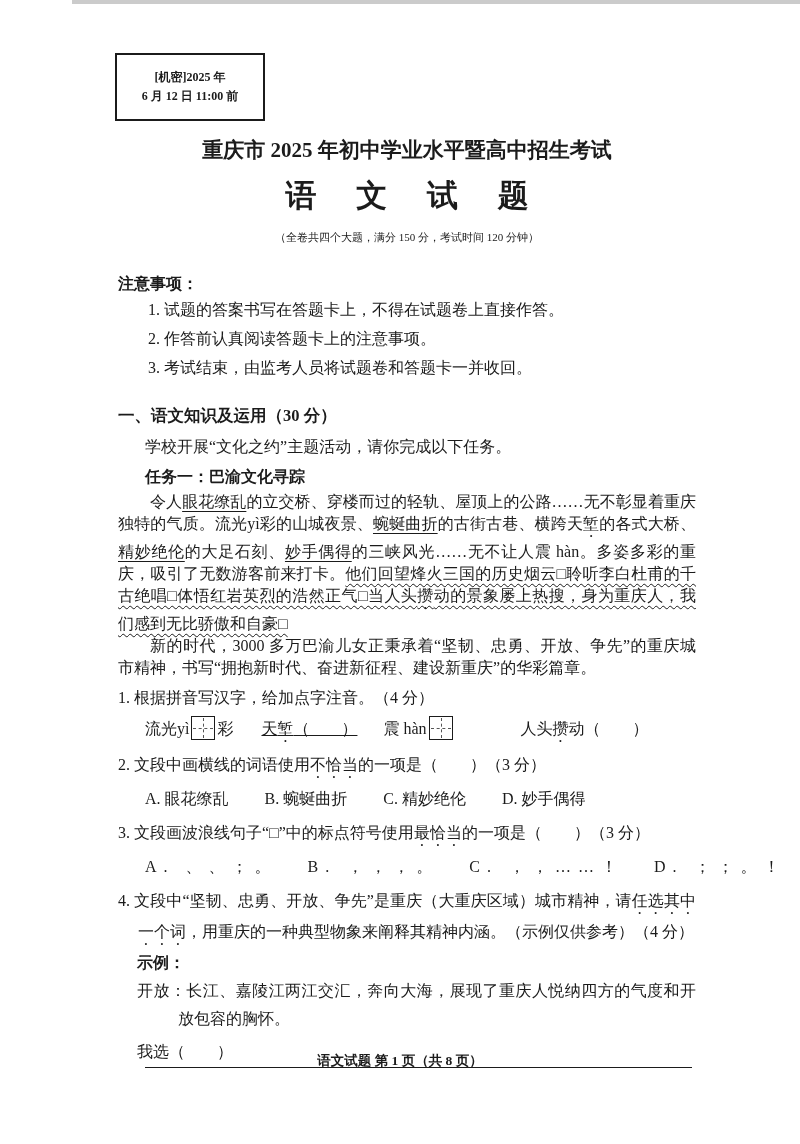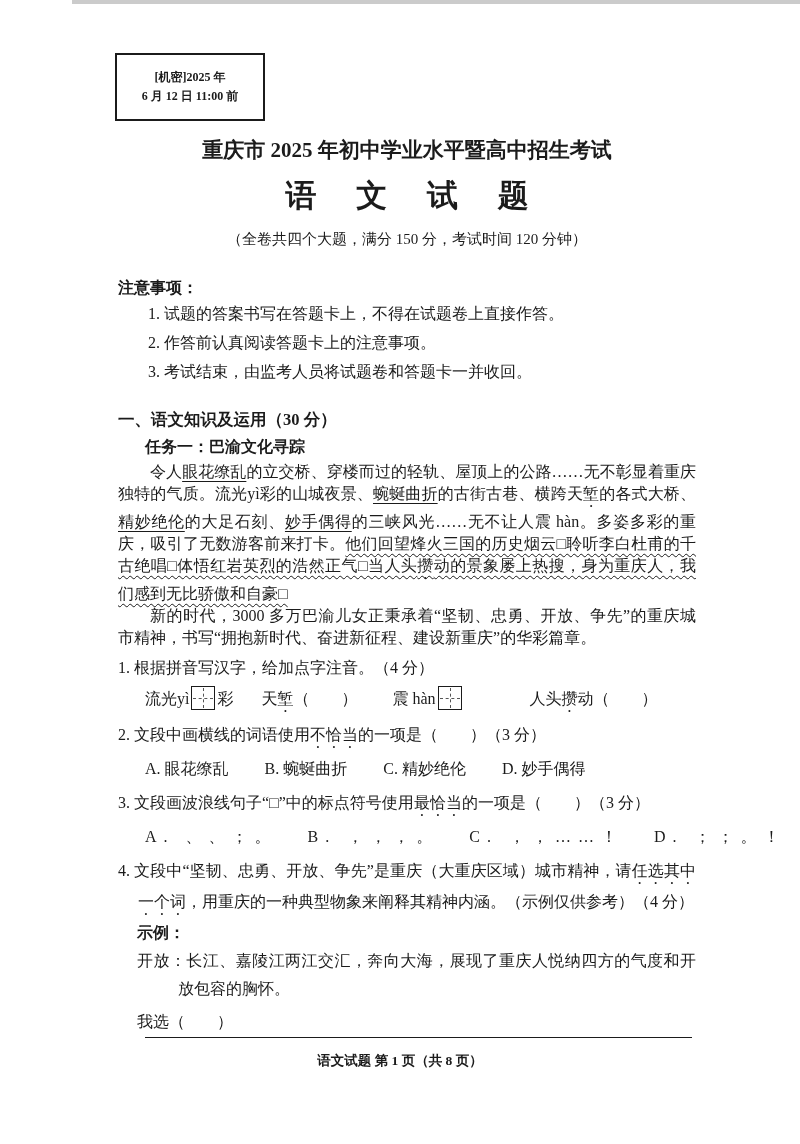--- a/index.html
+++ b/index.html
@@ -13,39 +13,39 @@
   .secrecy-box{
     position:absolute;left:115px;top:53px;width:146px;height:64px;
     border:2.5px solid #1b1b1b;display:flex;flex-direction:column;
     justify-content:center;align-items:center;
     font-weight:bold;font-size:12px;line-height:1.6;
   }
   .content{position:absolute;left:118px;top:130px;width:578px;}
   .exam-title{font-size:21px;font-weight:bold;text-align:center;margin:6px 0 0 0;}
   .subject-title{font-size:31px;font-weight:bold;text-align:center;letter-spacing:16px;
     margin:11px 0 0 0;text-indent:16px;}
-  .exam-info{font-size:15px;text-align:center;margin-top:13px;}
+  .exam-info{font-size:11px;text-align:center;margin-top:13px;}
   .notes{margin-top:29px;}
   .notes-heading{font-weight:bold;font-size:16px;}
   .note-item{margin-left:30px;line-height:29px;font-size:16px;}
   .section-heading{font-weight:bold;font-size:16.5px;margin-top:23px;}
   .intro-line{margin-left:27px;margin-top:6px;line-height:28px;}
   .task-heading{font-weight:bold;margin-left:27px;margin-top:2px;line-height:28px;}
   .para{line-height:22px;text-align:justify;margin:0;}
   .para.indent{text-indent:2em;}
   .fmt-u{text-decoration:underline;text-decoration-thickness:1px;text-underline-offset:4px;}
   .fmt-w{text-decoration:underline;text-decoration-style:wavy;text-decoration-thickness:1px;text-underline-offset:4px;}
   .fmt-d{-webkit-text-emphasis:filled dot #1b1b1b;-webkit-text-emphasis-position:under right;
          text-emphasis:filled dot #1b1b1b;text-emphasis-position:under right;}
   .question{margin-top:5px;}
   .q-stem{line-height:28px;padding-left:20px;text-indent:-20px;text-align:justify;}
   .q-row{display:flex;padding-left:27px;line-height:30px;margin-top:2px;}
   .q1-item{white-space:nowrap;}
   .q1-item:nth-child(1){margin-right:28px;}
-  .q1-item:nth-child(2){margin-right:35px;}
+  .q1-item:nth-child(2){margin-right:26px;text-decoration:underline;}
   .q1-item:nth-child(3){margin-right:66px;}
   .option{white-space:nowrap;}
   .q2-row .option{margin-right:36px;}
   .q3-row .option{margin-right:30px;letter-spacing:7px;}
   .tian{
     display:inline-block;width:22px;height:22px;border:1.6px solid #1b1b1b;
     position:relative;vertical-align:-6px;margin:0 2px;background:#fff;
   }
   .tian::before{content:"";position:absolute;left:50%;top:1px;bottom:1px;border-left:1px dashed #555;}
   .tian::after{content:"";position:absolute;top:50%;left:1px;right:1px;border-top:1px dashed #555;}
@@ -75,20 +75,21 @@
   <div class="notes">
     <div class="notes-heading">注意事项：</div>
     <div>
         <div class="note-item">1. 试题的答案书写在答题卡上，不得在试题卷上直接作答。</div>
         <div class="note-item">2. 作答前认真阅读答题卡上的注意事项。</div>
         <div class="note-item">3. 考试结束，由监考人员将试题卷和答题卡一并收回。</div>
       </div>
   </div>
 
   <div class="section-heading">一、语文知识及运用（30 分）</div>
+  <div class="intro-line">学校开展“文化之约”主题活动，请你完成以下任务。</div>
   <div class="task-heading">任务一：巴渝文化寻踪</div>
 
   <p class="para indent"><span>令人</span><span class="fmt-u">眼花缭乱</span><span>的立交桥、穿楼而过的轻轨、屋顶上的公路……无不彰显着重庆独特的气质。流光yì彩的山城夜景、</span><span class="fmt-u">蜿蜒曲折</span><span>的古街古巷、横跨天</span><span class="fmt-d">堑</span><span>的各式大桥、</span><span class="fmt-u">精妙绝伦</span><span>的大足石刻、</span><span class="fmt-u">妙手偶得</span><span>的三峡风光……无不让人震 hàn。多姿多彩的重庆，吸引了无数游客前来打卡。</span><span class="fmt-w">他们回望烽火三国的历史烟云□聆听李白杜甫的千古绝唱□体悟红岩英烈的浩然正气□当人头</span><span class="fmt-w fmt-d">攒</span><span class="fmt-w">动的景象屡上热搜，身为重庆人，我们感到无比骄傲和自豪□</span></p>
   <p class="para indent">新的时代，3000 多万巴渝儿女正秉承着“坚韧、忠勇、开放、争先”的重庆城市精神，书写“拥抱新时代、奋进新征程、建设新重庆”的华彩篇章。</p>
 
   <div class="question">
     <div class="q-stem">1. 根据拼音写汉字，给加点字注音。（4 分）</div>
     <div class="q-row">
         <span class="q1-item"><span>流光yì</span><span class="tian"></span><span>彩</span></span>
         <span class="q1-item"><span>天</span><span class="fmt-d">堑</span><span>（　　）</span></span>

